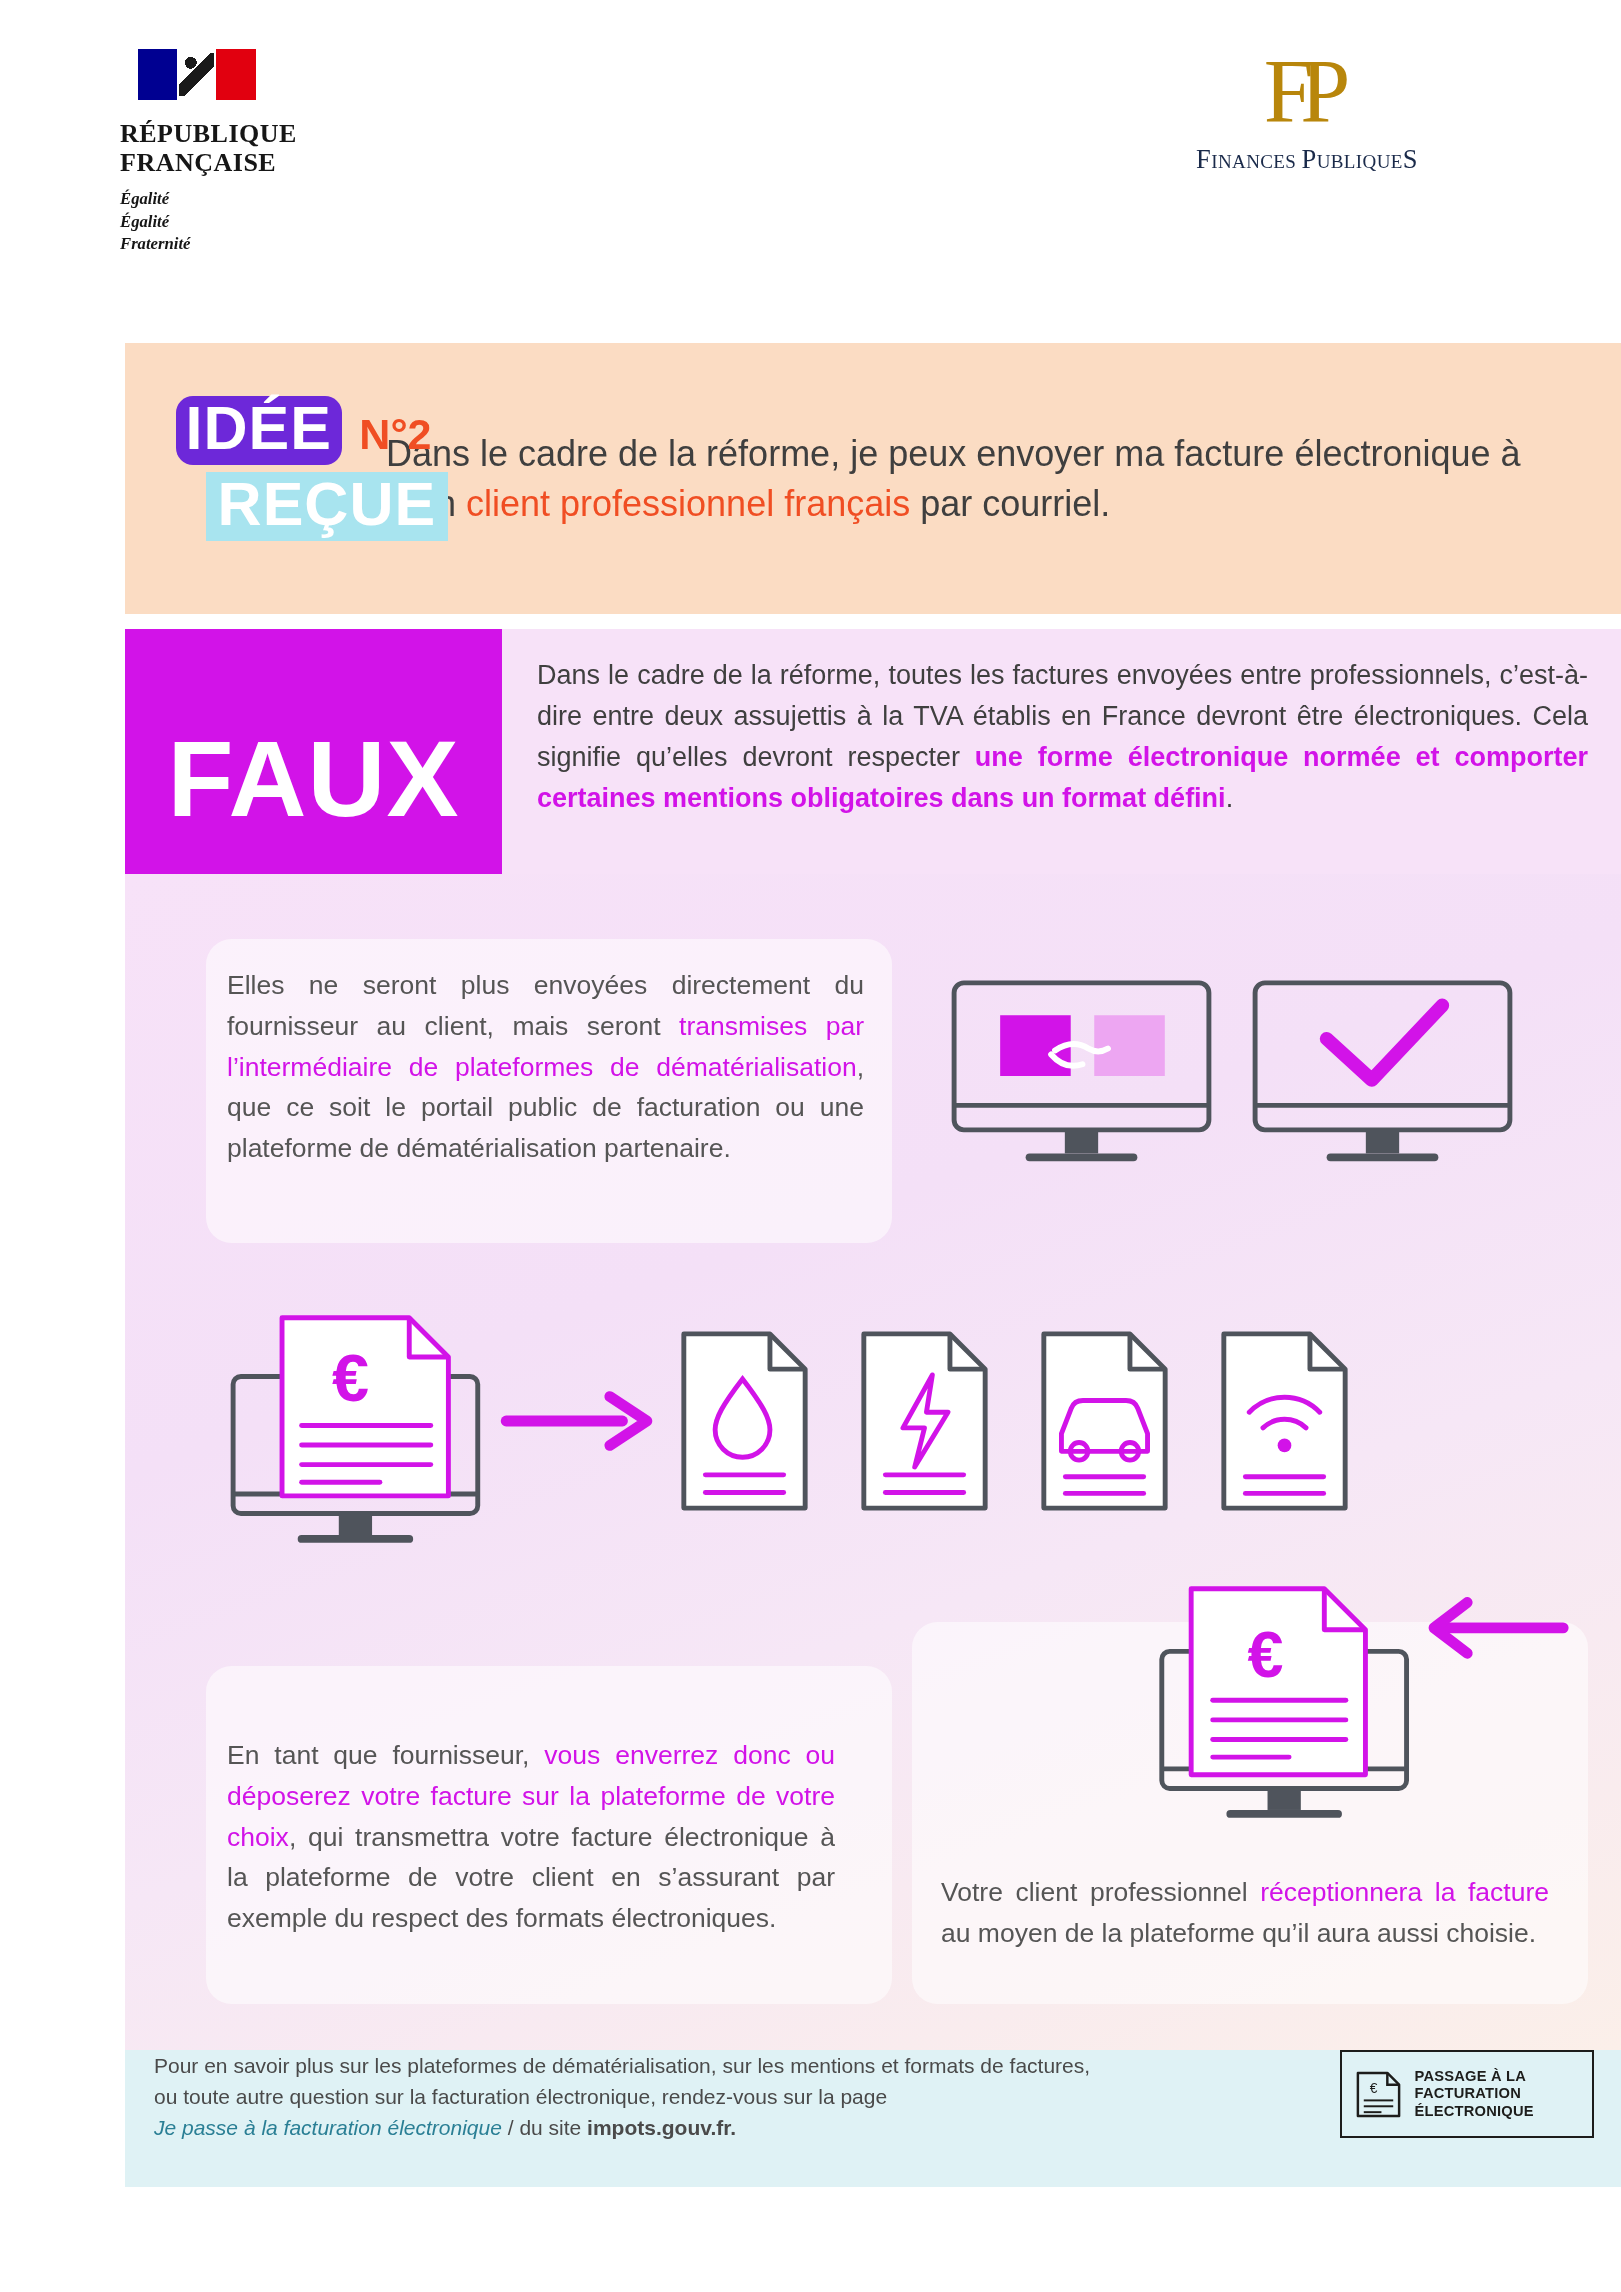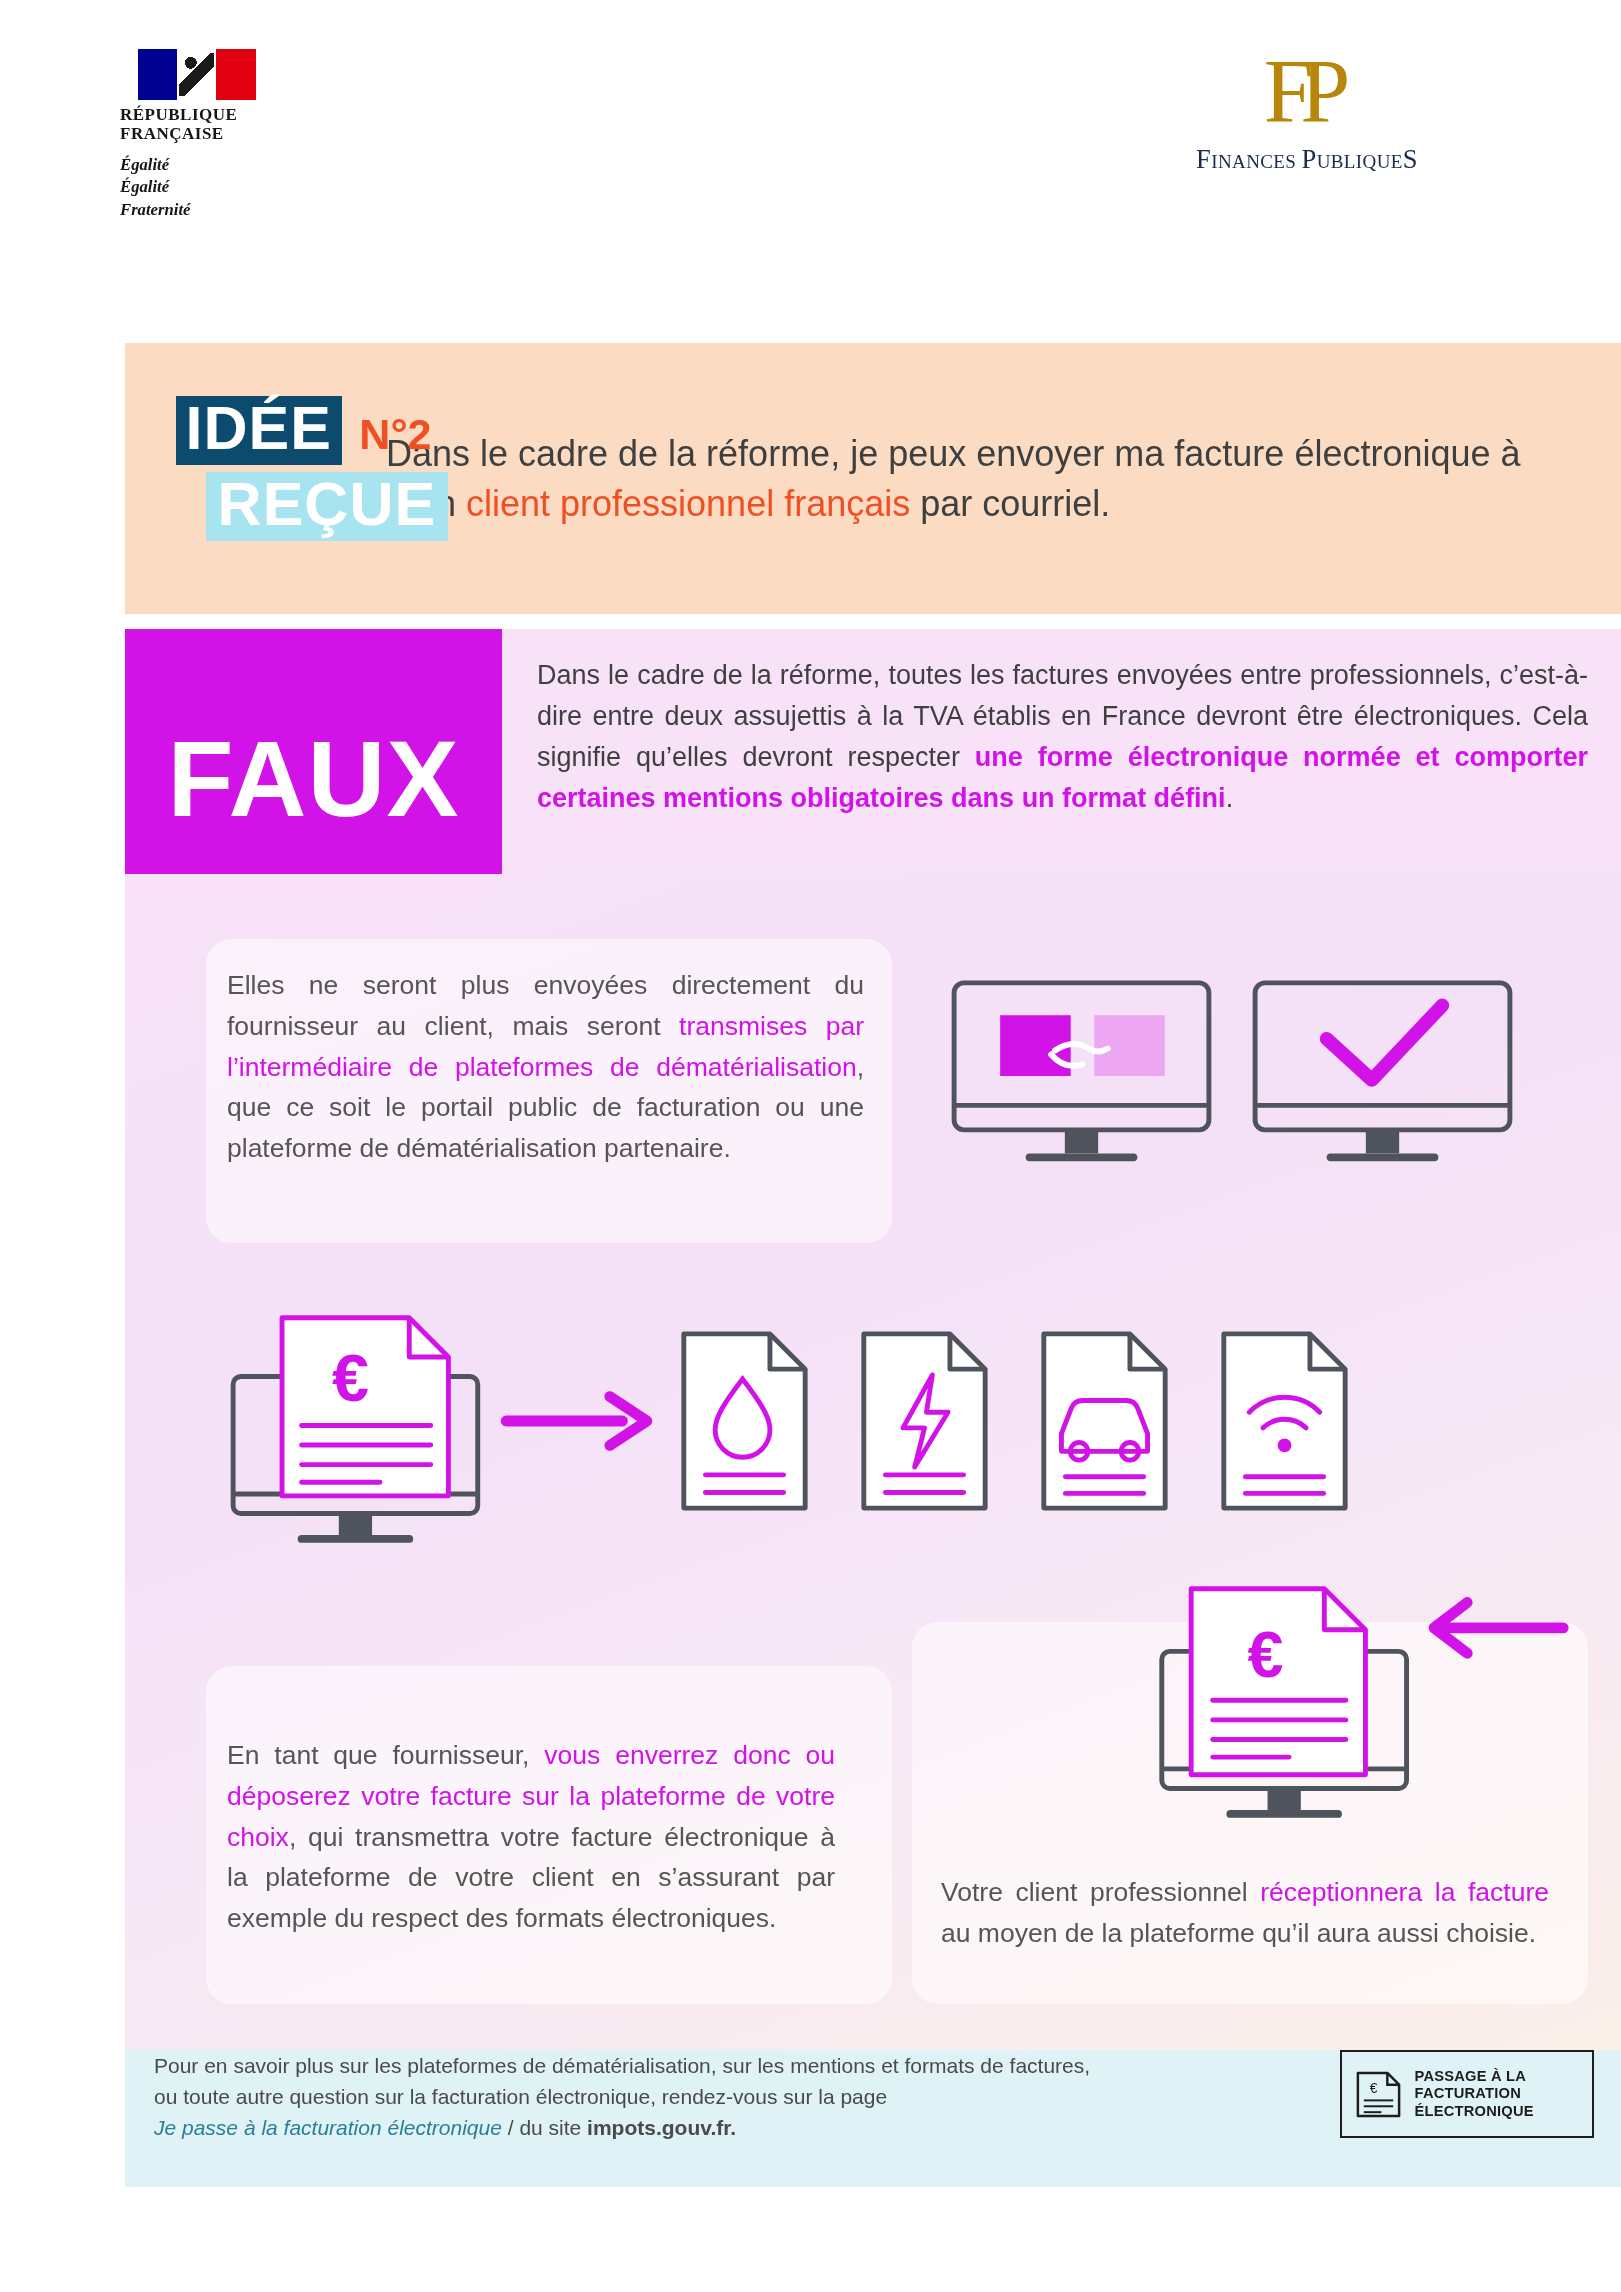--- a/index.html
+++ b/index.html
@@ -44,25 +44,25 @@
     position: absolute;
     left: 2px; top: 3.9px;
     width: 35px; height: 43px;
     background:
       radial-gradient(circle at 11.8px 9.8px, #1a1a1a 0 5.9px, transparent 5.9px),
       linear-gradient(135deg, transparent 40%, #1a1a1a 40% 62%, transparent 62%);
   }
   .rf-title {
     font-family: "Liberation Serif", serif;
     font-weight: bold;
-    font-size: 17px;
+    font-size: 26px;
     letter-spacing: 0.5px;
     line-height: 1.12;
     color: #161616;
-    margin-top: 5px;
+    margin-top: 19px;
   }
   .rf-sub {
     font-family: "Liberation Serif", serif;
     font-style: italic;
     font-weight: bold;
     font-size: 16.7px;
     line-height: 1.35;
     color: #161616;
     margin-top: 10.8px;
   }
@@ -109,27 +109,28 @@
     position: relative;
     height: 100%;
   }
   .idea-line1 {
     position: absolute;
     left: 41px; top: 53px;
     display: flex;
     align-items: flex-end;
   }
   .chip-orange {
-    background: #0c4a6e;
+    background: #6d28d9;
     color: #ffffff;
     font-size: 61px;
     font-weight: bold;
     letter-spacing: 1px;
     padding: 2px 9.8px 5.9px 9.8px;
     line-height: 1;
+    border-radius: 17px;
   }
   .num {
     color: #F04E23;
     font-size: 43px;
     font-weight: bold;
     margin-left: 17.6px;
     padding-bottom: 5.9px;
   }
   .chip-blue {
     position: absolute;

